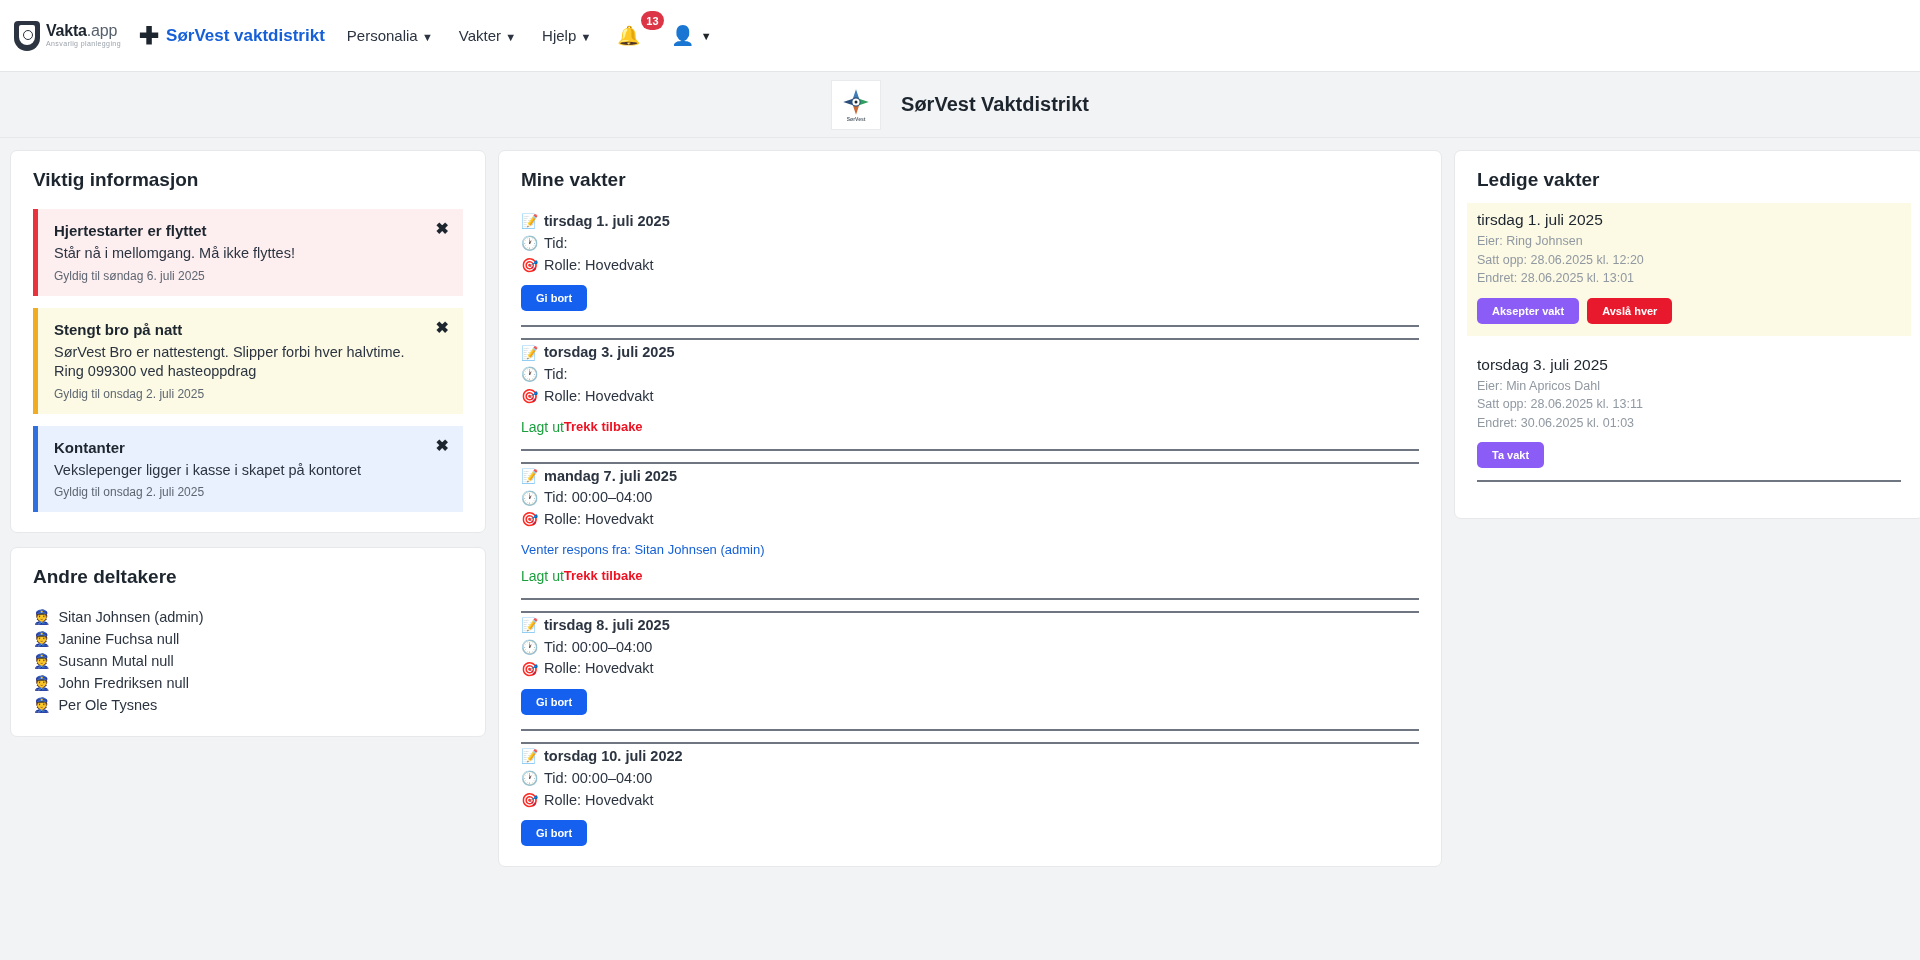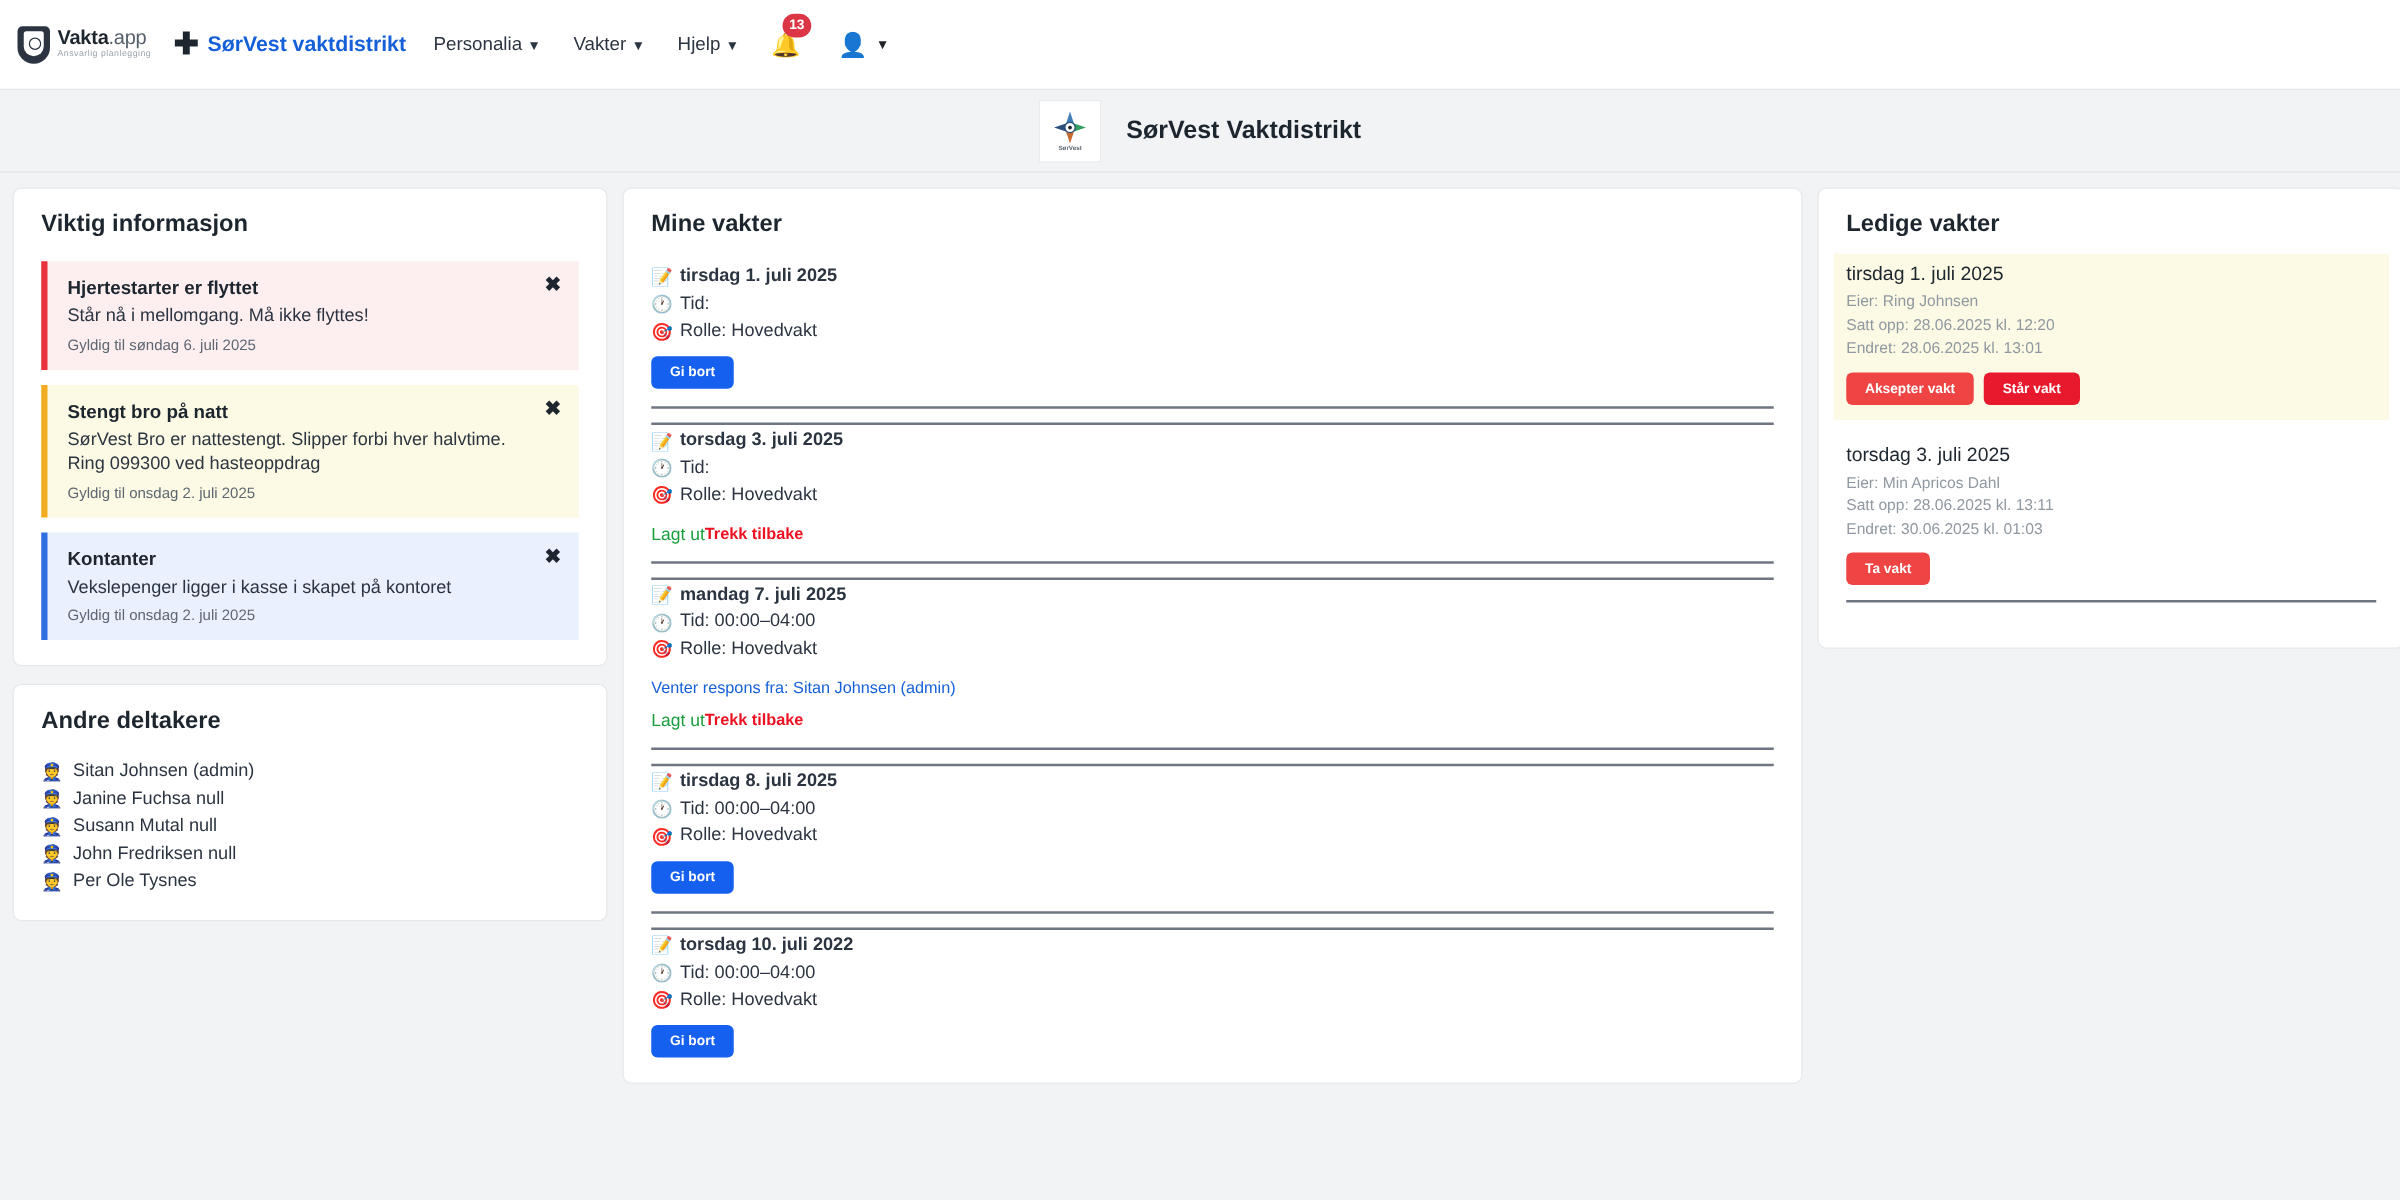--- a/index.html
+++ b/index.html
@@ -72,21 +72,21 @@
     margin-right: 22px; cursor: pointer; white-space: nowrap;
   }
   .nav-item {
     font-size: 15px; color: #2b3440;
     margin-right: 26px; cursor: pointer; white-space: nowrap;
   }
   .caret { font-size: 11px; }
   .bell-wrap { position: relative; margin-right: 30px; cursor: pointer; }
   .bell { font-size: 19px; }
   .badge {
-    position: absolute; top: -13px; left: 9px;
+    position: absolute; top: -13px; left: 24px;
     background: #dc3545; color: #fff;
     border-radius: 999px;
     font-size: 11px; font-weight: bold;
     min-width: 21px; height: 19px;
     display: flex; align-items: center; justify-content: center;
     padding: 0 5px;
   }
   .user-wrap { display: flex; align-items: center; gap: 6px; cursor: pointer; }
   .user-glyph { font-size: 19px; color: #6c7781; }
 
@@ -186,21 +186,21 @@
   .btn {
     display: inline-block;
     border: none; border-radius: 5px;
     font-family: "Liberation Sans", sans-serif;
     font-size: 11px; font-weight: bold;
     color: #ffffff; cursor: pointer;
     padding: 7px 15px;
     margin-top: 9px;
   }
   .btn-blue  { background: #1560ef; }
-  .btn-green { background: #ef4444; }
+  .btn-green { background: #8b5cf6; }
   .btn-red   { background: #e8192c; }
   .note-wait { font-size: 13px; color: #1560d8; margin-top: 11px; }
   .status-row {
     display: flex; justify-content: flex-start; align-items: center;
     margin-top: 11px;
   }
   .status-left  { font-size: 14px; color: #1a9e3e; cursor: pointer; }
   .status-right { font-size: 13px; color: #ee1122; font-weight: bold; cursor: pointer; }
   .divider {
     border: none; border-top: 2px solid #6f7682;
@@ -444,21 +444,21 @@
     <div class="card">
       <h2 class="card-title">Ledige vakter</h2>
 
       <div class="open-shift hl">
         <div class="open-date">tirsdag 1. juli 2025</div>
         <div class="open-meta">Eier: Ring Johnsen</div>
         <div class="open-meta">Satt opp: 28.06.2025 kl. 12:20</div>
         <div class="open-meta">Endret: 28.06.2025 kl. 13:01</div>
         <div class="open-btns">
           <button class="btn btn-green">Aksepter vakt</button>
-          <button class="btn btn-red">Står vakt</button>
+          <button class="btn btn-red">Avslå hver</button>
         </div>
       </div>
 
       <div class="open-shift" style="margin-top:18px;">
         <div class="open-date">torsdag 3. juli 2025</div>
         <div class="open-meta">Eier: Min Apricos Dahl</div>
         <div class="open-meta">Satt opp: 28.06.2025 kl. 13:11</div>
         <div class="open-meta">Endret: 30.06.2025 kl. 01:03</div>
         <div class="open-btns">
           <button class="btn btn-green">Ta vakt</button>

